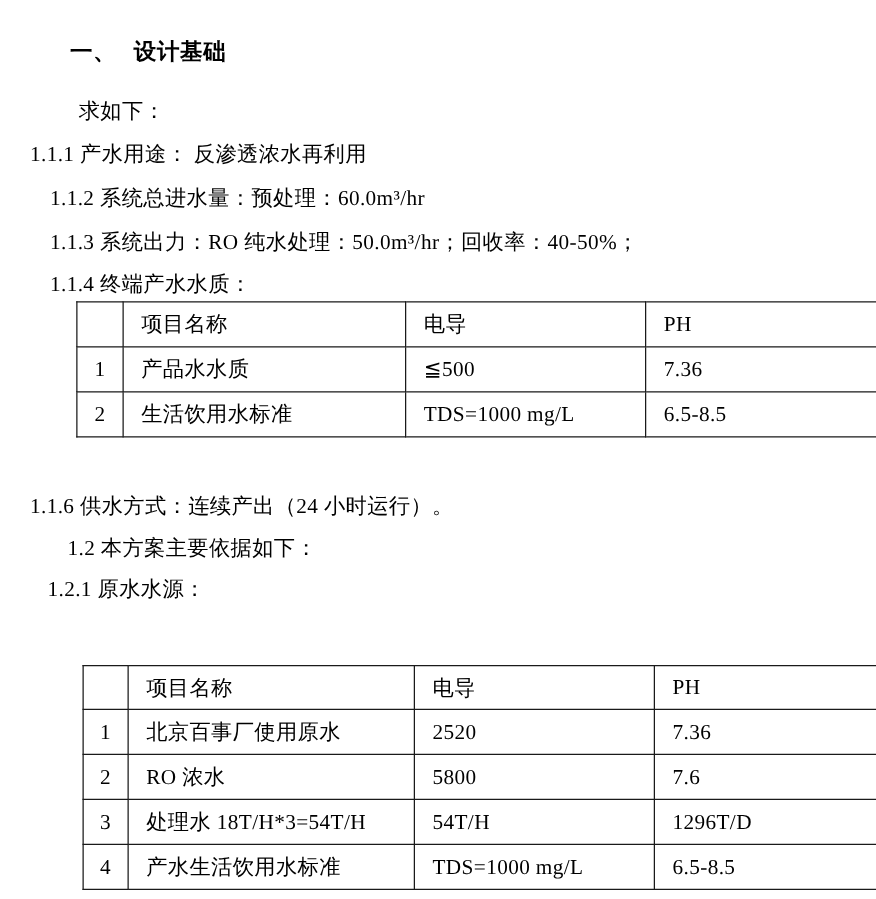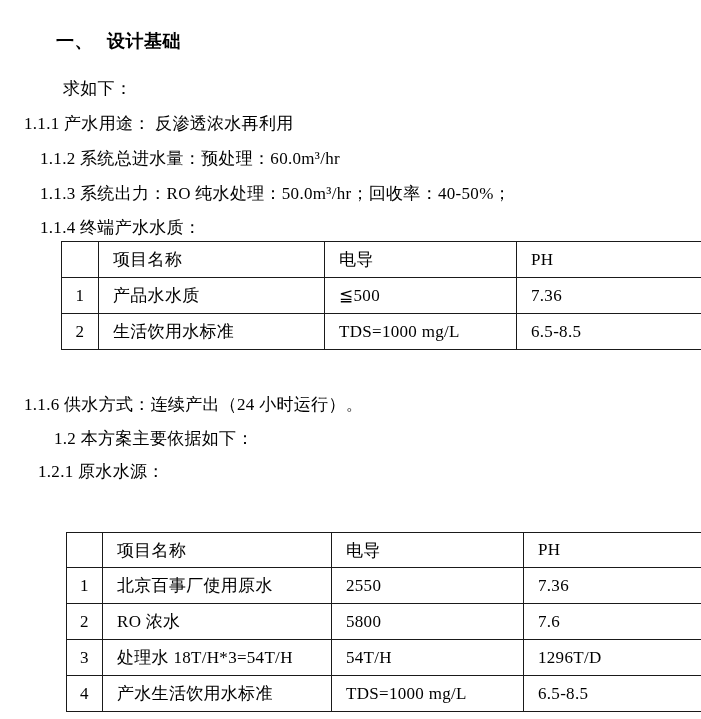--- a/index.html
+++ b/index.html
@@ -126,21 +126,21 @@
     <tbody>
       <tr class="hdr">
         <td class="idx"></td>
         <td>项目名称</td>
         <td>电导</td>
         <td>PH</td>
       </tr>
       <tr>
         <td class="idx">1</td>
         <td>北京百事厂使用原水</td>
-        <td>2550</td>
+        <td>2520</td>
         <td>7.36</td>
       </tr>
       <tr>
         <td class="idx">2</td>
         <td>RO 浓水</td>
         <td>5800</td>
         <td>7.6</td>
       </tr>
       <tr>
         <td class="idx">3</td>

